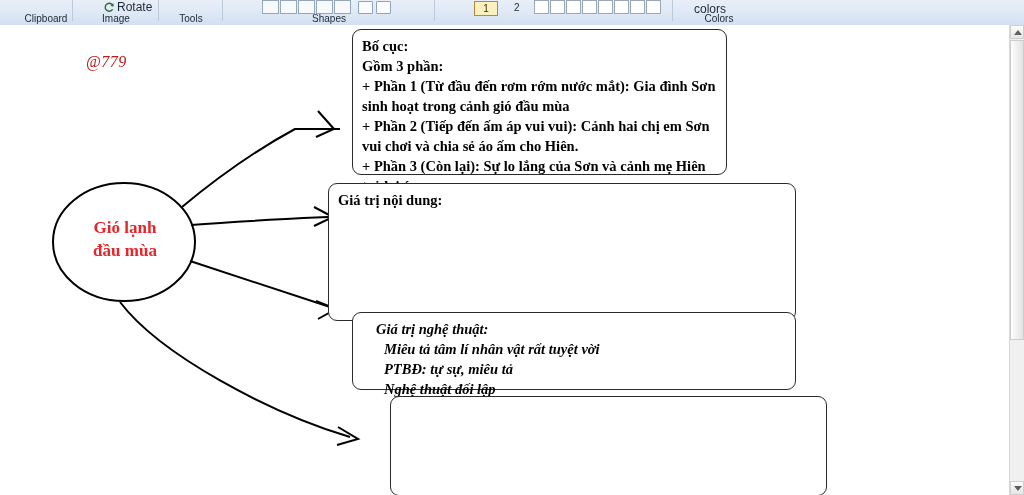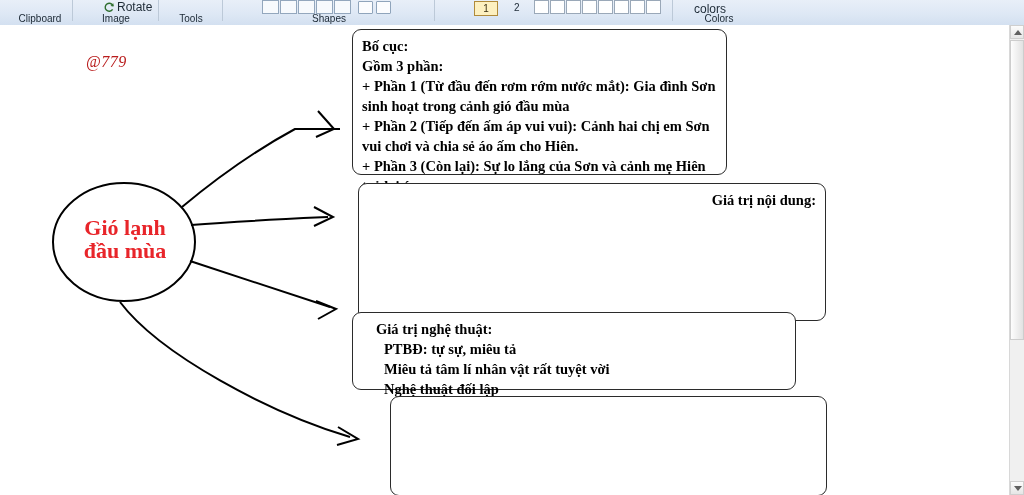--- a/index.html
+++ b/index.html
@@ -133,21 +133,21 @@
   
   #center-label {
     position: absolute;
     left: 55px;
     top: 191px;
     width: 140px;
     text-align: center;
     color: #e8252a;
     font-family: "Liberation Serif", serif;
     font-weight: bold;
-    font-size: 22px;
+    font-size: 17px;
     line-height: 23px;
   }
 
   
   .txtbox {
     position: absolute;
     box-sizing: border-box;
     border: 1.6px solid #2b2b2b;
     border-radius: 9px;
     background: #ffffff;
@@ -159,25 +159,25 @@
     padding: 6px 9px 5px 9px;
   }
   .txtbox p {
     margin: 0;
   }
   .indent {
     text-indent: 14px;
   }
 
   #box1 { left: 352px; top: 4px;   width: 375px; height: 146px; }
-  #box2 { left: 358px; top: 158px; width: 468px; height: 138px; text-align: right; }
+  #box2 { left: 328px; top: 158px; width: 468px; height: 138px; }
   #box3 { left: 352px; top: 287px; width: 444px; height: 78px;  }
   #box4 { left: 390px; top: 371px; width: 437px; height: 100px; }
 
-  #box3 p, #box4 p { padding-left: 22px; }
+  #box3 p, #box4 p { padding-left: 22px; font-style: italic; }
   #box3 p.first, #box4 p.first { padding-left: 0; }
 
   
   #scrollbar {
     position: absolute;
     right: 0; top: 25px;
     width: 14px;
     height: 470px;
     background: #f0f0f0;
     border-left: 1px solid #d8d8d8;
@@ -216,21 +216,21 @@
 <body>
 
 <div id="ribbon">
 
   <div class="ribbon-sep" style="left:72px;"></div>
   <div class="ribbon-sep" style="left:158px;"></div>
   <div class="ribbon-sep" style="left:222px;"></div>
   <div class="ribbon-sep" style="left:434px;"></div>
   <div class="ribbon-sep" style="left:672px;"></div>
 
-  <div class="ribbon-group" style="left:4px;width:72px;">
+  <div class="ribbon-group" style="left:10px;width:72px;">
     <span class="glabel">Clipboard</span>
   </div>
 
   <div class="ribbon-group" style="left:74px;width:84px;">
     <span class="glabel">Image</span>
   </div>
 
   <div class="rb-item" style="left:104px;top:0px;">
     <span class="rotate-icon">
       <svg width="11" height="11" viewBox="0 0 11 11">
@@ -314,22 +314,22 @@
     <p>+ Phần 2 (Tiếp đến ấm áp vui vui): Cảnh hai chị em Sơn vui chơi và chia sẻ áo ấm cho Hiên.</p>
     <p>+ Phần 3 (Còn lại): Sự lo lắng của Sơn và cảnh mẹ Hiên trả lại áo.</p>
   </div>
 
   <div class="txtbox" id="box2">
     <p>Giá trị nội dung:</p>
   </div>
 
   <div class="txtbox" id="box3">
     <p class="first" style="padding-left:14px;">Giá trị nghệ thuật:</p>
+    <p>Miêu tả tâm lí nhân vật rất tuyệt vời</p>
     <p>PTBĐ: tự sự, miêu tả</p>
-    <p>Miêu tả tâm lí nhân vật rất tuyệt vời</p>
     <p>Nghệ thuật đối lập</p>
   </div>
 
   <div class="txtbox" id="box4">
   </div>
 </div>
 
 <div id="scrollbar">
   <div id="scroll-up">
     <span class="arrow-up"></span>

